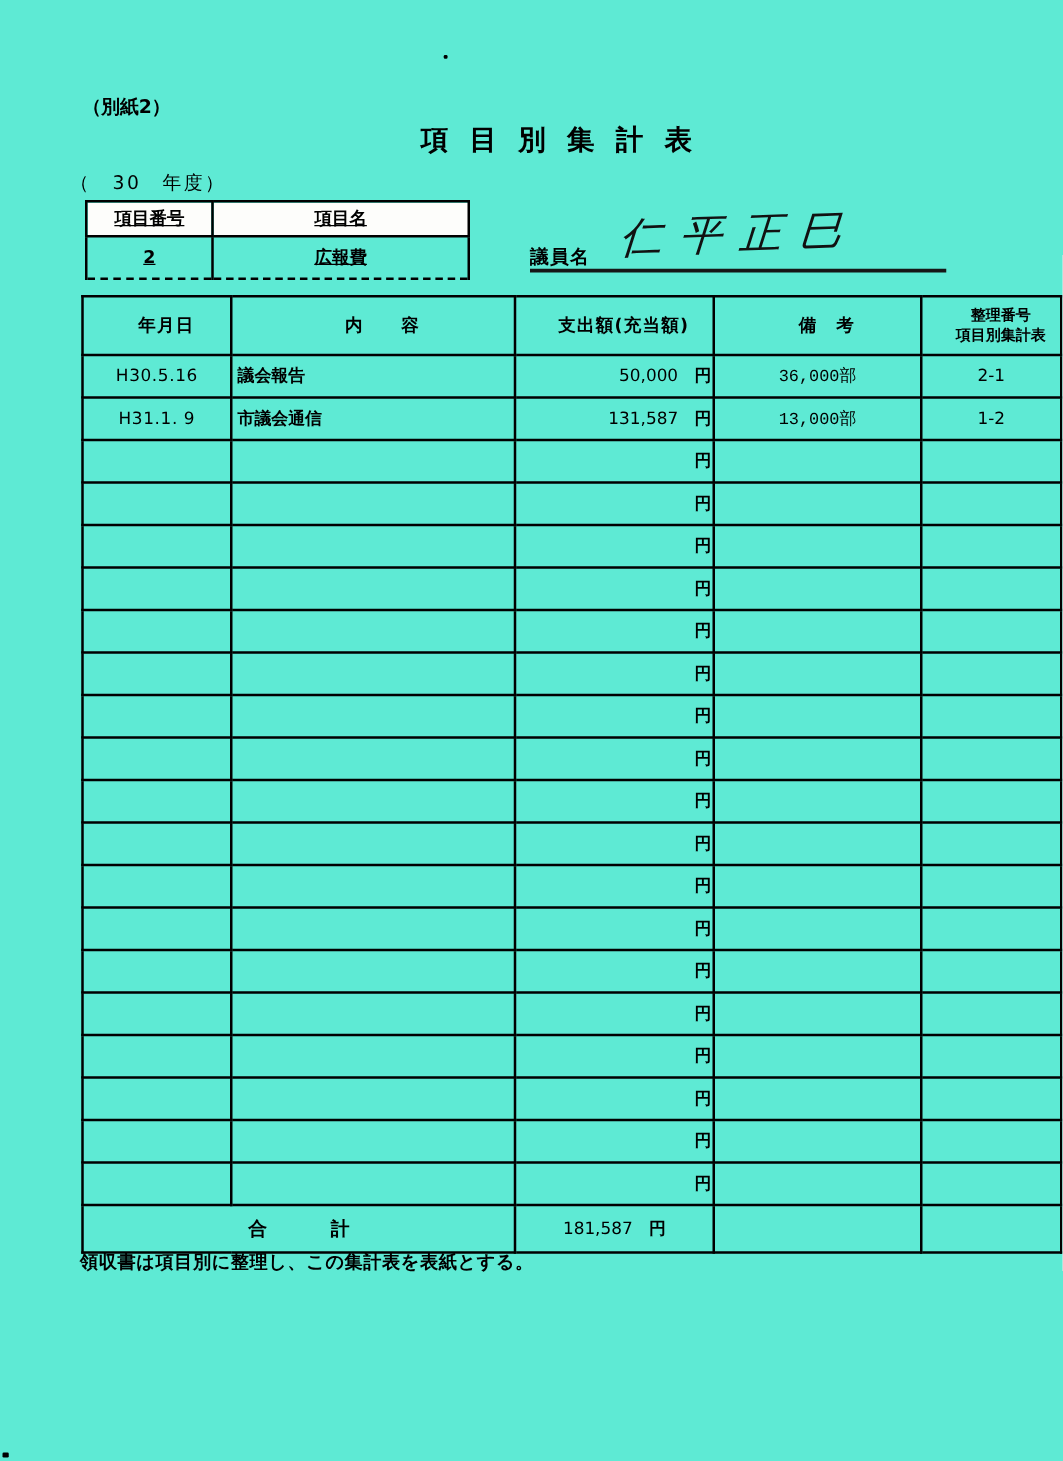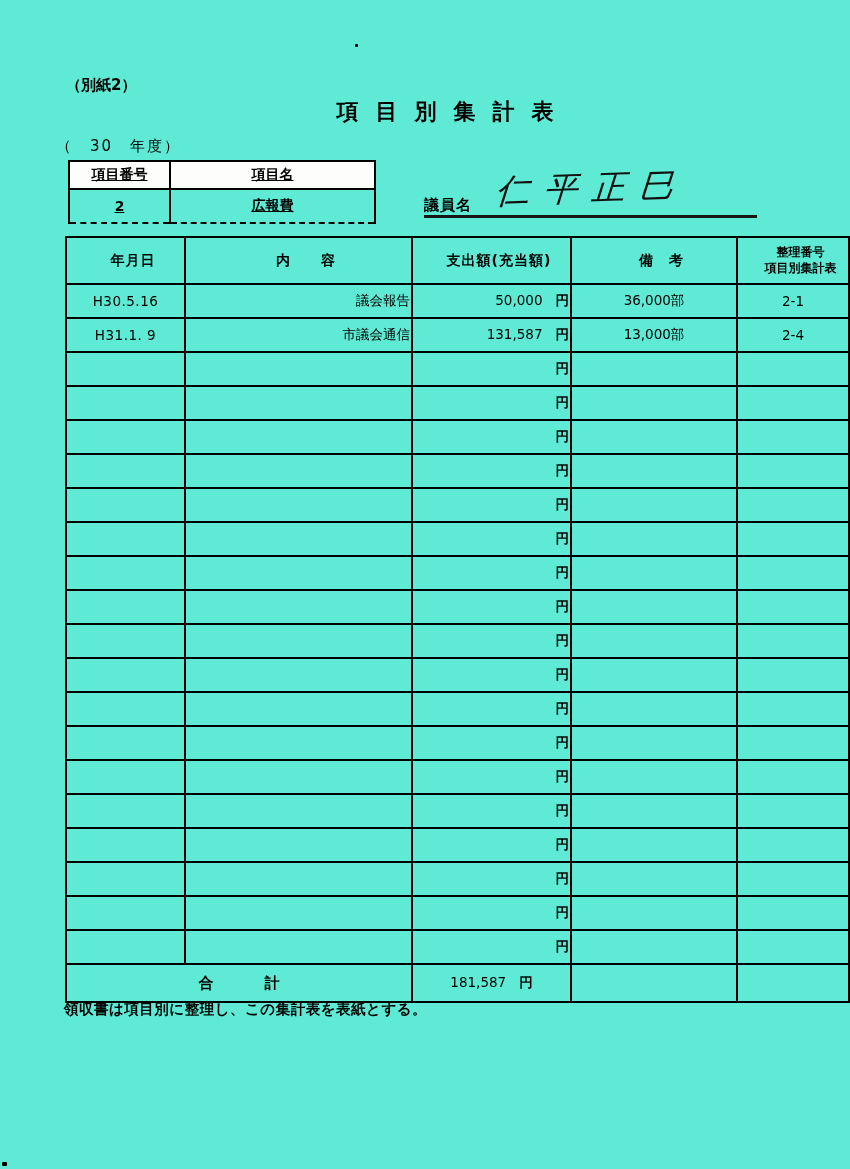--- a/index.html
+++ b/index.html
@@ -45,24 +45,24 @@
   .summary{position:absolute; left:65px; top:236px; width:690px;}
   .summary th{height:43px; font-size:14px; font-weight:bold; text-align:center; letter-spacing:1px;padding-left:16px;}
   .summary .c-date{width:100px;}
   .summary .c-content{width:208px;}
   .summary .c-amount{width:140px;}
   .summary .c-remarks{width:147px;}
   .summary .c-ref{width:93px;}
   .summary th.c-ref{font-size:12px; line-height:1.3; letter-spacing:0;text-align:center;}
   .summary td{height:30px; font-size:13.5px;}
   .summary td.date{text-align:center; letter-spacing:0.5px;}
-  .summary td.content{text-align:right; padding-left:4px; font-weight:normal;}
+  .summary td.content{text-align:left; padding-left:4px; font-weight:bold;}
   .summary td.amount{text-align:right; }
   .summary td.amount .unit{display:inline-block; margin-left:13px; font-weight:bold;}
-  .summary td.remarks{text-align:center;}
+  .summary td.remarks{text-align:center;font-family:Liberation Mono, monospace;}
   .summary td.ref{text-align:center;}
   .summary td.total-label{text-align:center; font-weight:bold; font-size:15px; letter-spacing:18px; text-indent:18px; height:34px;}
   .summary tr.total-row td{height:34px;text-align:center;}
 
   .footer-note{position:absolute; left:64px; top:1000px; font-size:14.5px; font-weight:bold; letter-spacing:0.5px;}
 
   .speck{position:absolute; background:#000; border-radius:1px;}
   .speck-bl{left:2px; top:1162px; width:5px; height:4px;}
   .speck-top{left:355px; top:44px; width:3px; height:3px;}
 </style>
@@ -112,21 +112,21 @@
           <td class="content">議会報告</td>
           <td class="amount"><span class="num">50,000</span><span class="unit">円</span></td>
           <td class="remarks">36,000部</td>
           <td class="ref">2-1</td>
         </tr>
         <tr>
           <td class="date">H31.1. 9</td>
           <td class="content">市議会通信</td>
           <td class="amount"><span class="num">131,587</span><span class="unit">円</span></td>
           <td class="remarks">13,000部</td>
-          <td class="ref">2-4</td>
+          <td class="ref">1-2</td>
         </tr>
         <tr>
           <td class="date"></td>
           <td class="content"></td>
           <td class="amount"><span class="unit">円</span></td>
           <td class="remarks"></td>
           <td class="ref"></td>
         </tr>
         <tr>
           <td class="date"></td>

